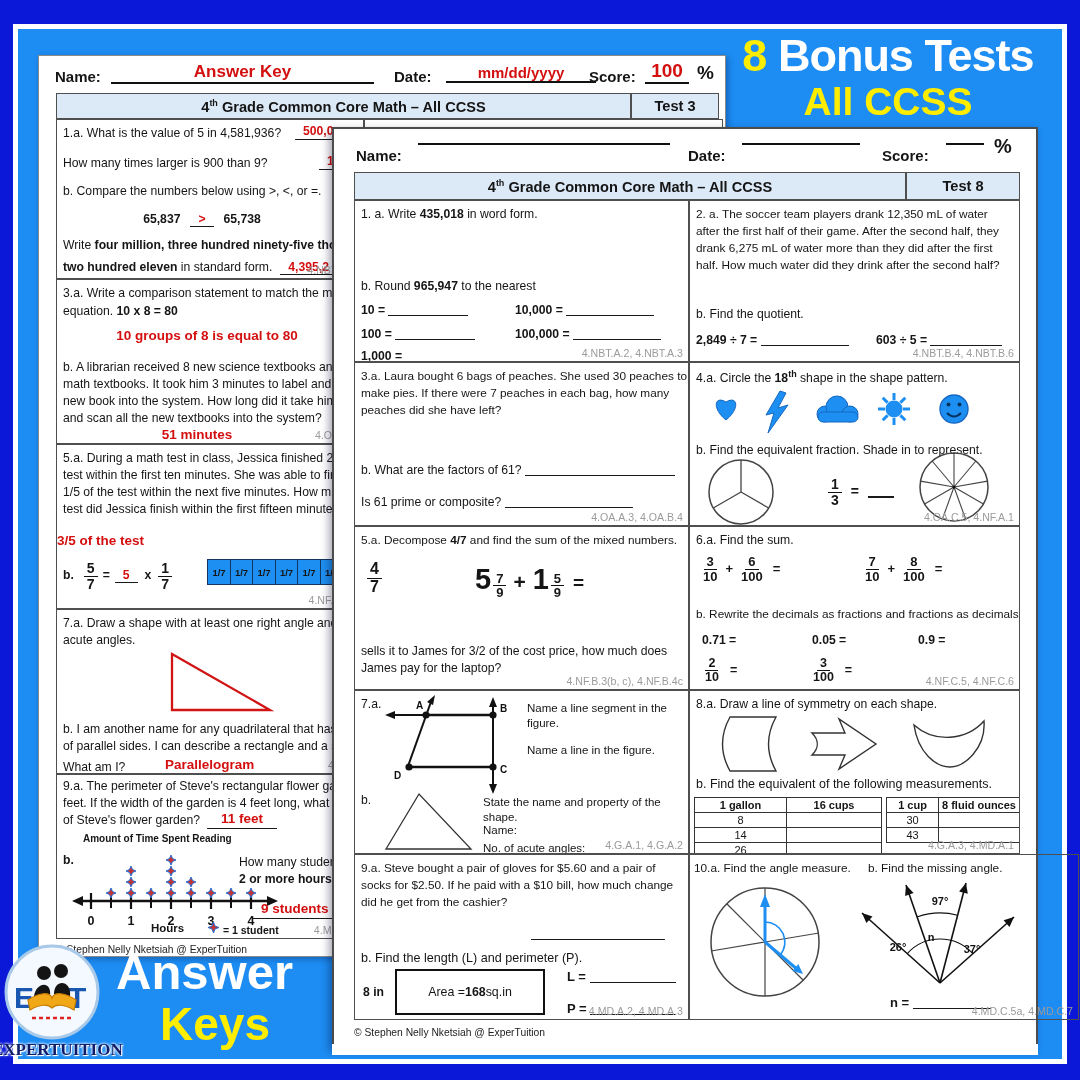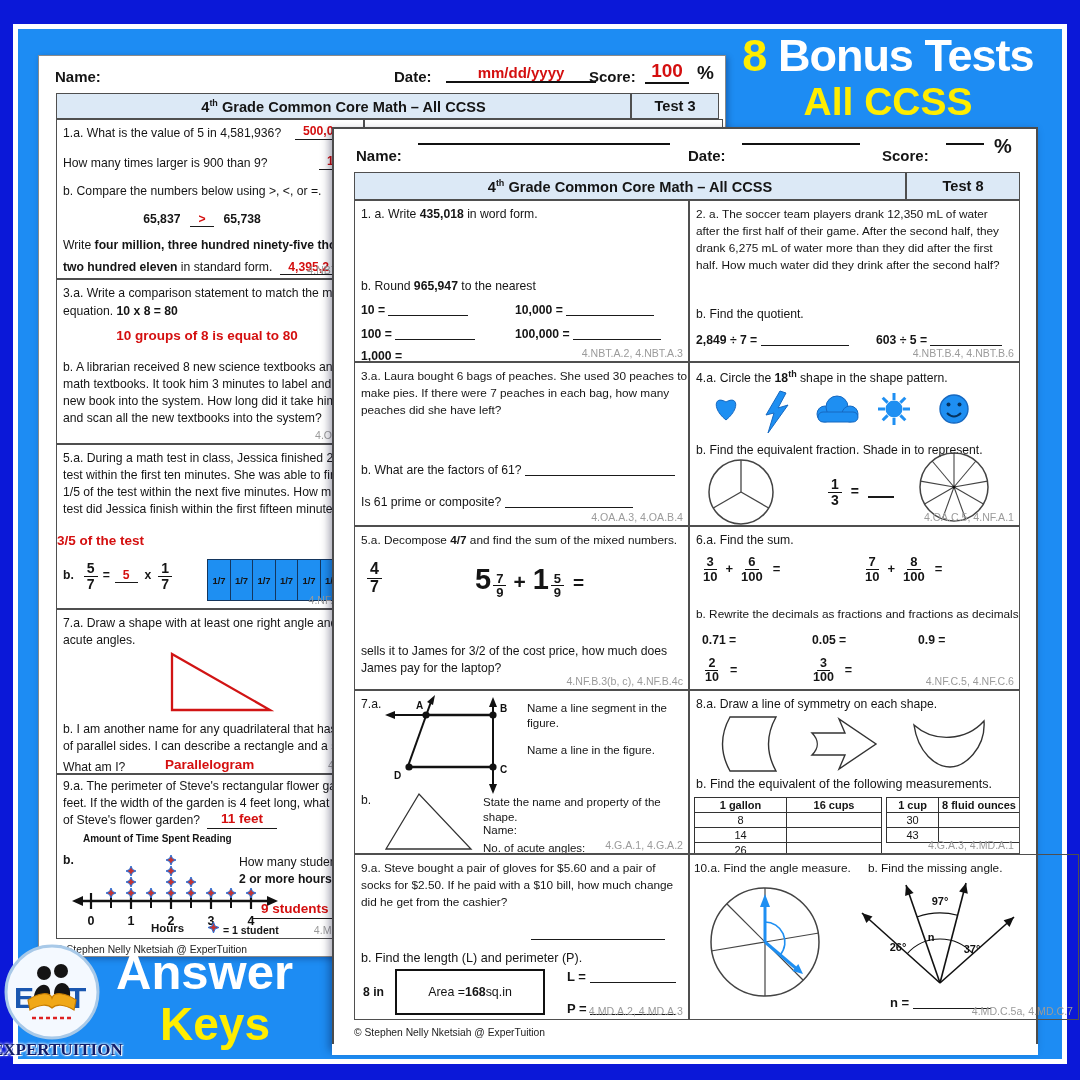--- a/index.html
+++ b/index.html
@@ -18,21 +18,21 @@
 .ul{border-bottom:1.6px solid #1a1a1a;padding:0 8px}
 .blank{display:inline-block;border-bottom:1.6px solid #1a1a1a;height:13px;vertical-align:-2px}
 .band{position:absolute;background:#dce9f6;border:1px solid #4f4f4f;display:flex;align-items:center;justify-content:center;font-weight:bold;font-size:14.6px}
 sup{font-size:9px}
 .hl{position:absolute;font-weight:bold;font-size:15px;white-space:nowrap}
 .hline{position:absolute;border-bottom:2px solid #111;text-align:center}
 .fr{display:inline-flex;flex-direction:column;align-items:center;font-weight:bold;line-height:1.05;vertical-align:middle}
 .fr>span{padding:0 3px}
 .fr>span:first-child{border-bottom:1.5px solid #111}
 .cells7{position:absolute;display:flex}
-.cells7>span{width:24px;height:42px;margin-right:-1.5px;background:#1e8ff2;border:1.5px solid #14365e;display:flex;align-items:center;justify-content:center;font-size:9.5px;font-weight:bold}
+.cells7>span{width:24px;height:26px;margin-right:-1.5px;background:#1e8ff2;border:1.5px solid #14365e;display:flex;align-items:center;justify-content:center;font-size:9.5px;font-weight:bold}
 .mtab{position:absolute;border-collapse:collapse}
 .mtab td{border:1.3px solid #333;text-align:center;font-size:11px;padding:0;height:15px}
 .mtab tr:first-child td{font-weight:bold}
 .fig{position:absolute}
 .banner1{position:absolute;left:738px;top:30px;width:300px;text-align:center;font-size:45px;font-weight:800;letter-spacing:-1px;color:#fff}
 .banner1 .y{color:#ffed00}
 .banner2{position:absolute;left:738px;top:80px;width:300px;text-align:center;font-size:39px;font-weight:800;color:#ffed00}
 .answer{position:absolute;left:116px;top:944px;font-size:49px;font-weight:800;color:#fff}
 .keys{position:absolute;left:160px;top:997px;font-size:46px;font-weight:800;color:#ffed00}
 .whitebar{position:absolute;left:332px;top:1044px;width:706px;height:11px;background:#fff}
@@ -42,20 +42,21 @@
 svg text{font-family:"Liberation Sans",sans-serif}
 </style>
 </head>
 <body>
 
 <div id="canvas">
 <div id="panel"></div>
 
 <div class="page" id="page-back">
   <div class="hl" style="left:16px;top:12px">Name:</div>
+  <div class="hline red" style="left:72px;top:6px;width:263px;font-size:17px">Answer Key</div>
   <div class="hl" style="left:355px;top:12px">Date:</div>
   <div class="hline red" style="left:407px;top:8px;width:150px;font-size:15px">mm/dd/yyyy</div>
   <div class="hl" style="left:550px;top:12px">Score:</div>
   <div class="hline red" style="left:606px;top:4px;width:44px;font-size:19px">100</div>
   <div class="hl" style="left:658px;top:6px;font-size:19px">%</div>
 
   <div class="band" style="left:17px;top:37px;width:575px;height:26px">
         <span><span>4</span><sup class="b">th</sup><span> Grade Common Core Math – All CCSS</span></span>
       </div>
   <div class="band" style="left:592px;top:37px;width:88px;height:26px">Test 3</div>
@@ -76,20 +77,21 @@
   </div>
 
   <div class="cell" style="left:17px;top:223px;width:308px;height:165px">
     <div class="lbl" style="left:6px;top:6px">3.a. Write a comparison statement to match the multi</div>
     <div class="lbl" style="left:6px;top:24px"><span>equation.  </span><span class="b">10  x  8  =  80</span></div>
     <div class="lbl red" style="left:0;top:48px;width:300px;text-align:center;font-size:13.5px">10 groups of 8 is equal to 80</div>
     <div class="lbl" style="left:6px;top:80px">b. A librarian received 8 new science textbooks and 9</div>
     <div class="lbl" style="left:6px;top:97px">math textbooks. It took him 3 minutes to label and sca</div>
     <div class="lbl" style="left:6px;top:114px">new book into the system. How long did it take him to</div>
     <div class="lbl" style="left:6px;top:131px">and scan all the new textbooks into the system?</div>
+    <div class="lbl red" style="left:0;top:147px;width:280px;text-align:center;font-size:13.5px">51 minutes</div>
     <div class="std">4.OA.A.1</div>
   </div>
   <div class="cell" style="left:325px;top:223px;width:359px;height:165px"></div>
 
   <div class="cell" style="left:17px;top:388px;width:308px;height:165px">
     <div class="lbl" style="left:6px;top:6px">5.a. During a math test in class, Jessica finished 2/5</div>
     <div class="lbl" style="left:6px;top:23px">test within the first ten minutes. She was able to finish</div>
     <div class="lbl" style="left:6px;top:40px">1/5 of the test within the next five minutes. How much</div>
     <div class="lbl" style="left:6px;top:57px">test did Jessica finish within the first fifteen minutes?</div>
     <div class="lbl red" style="left:0;top:88px;width:300px;text-align:left;font-size:13.5px">3/5 of the test</div>

